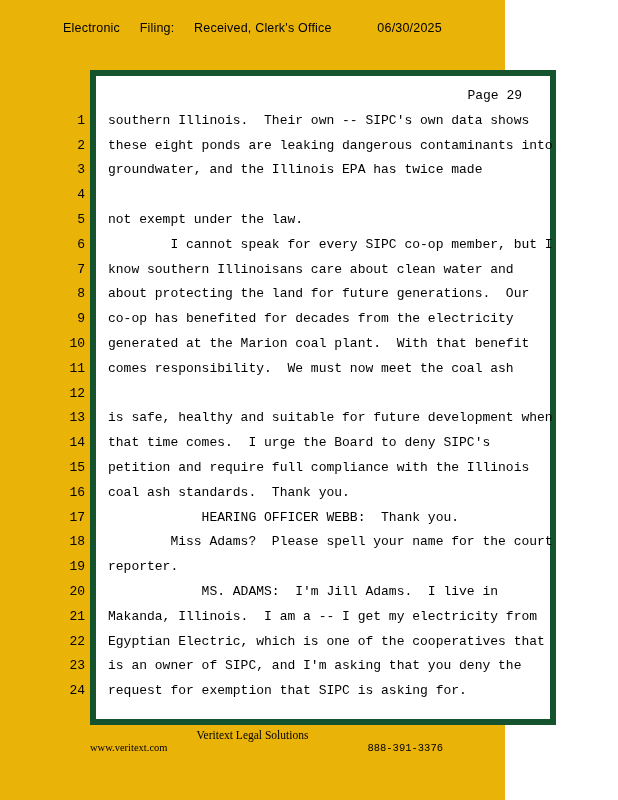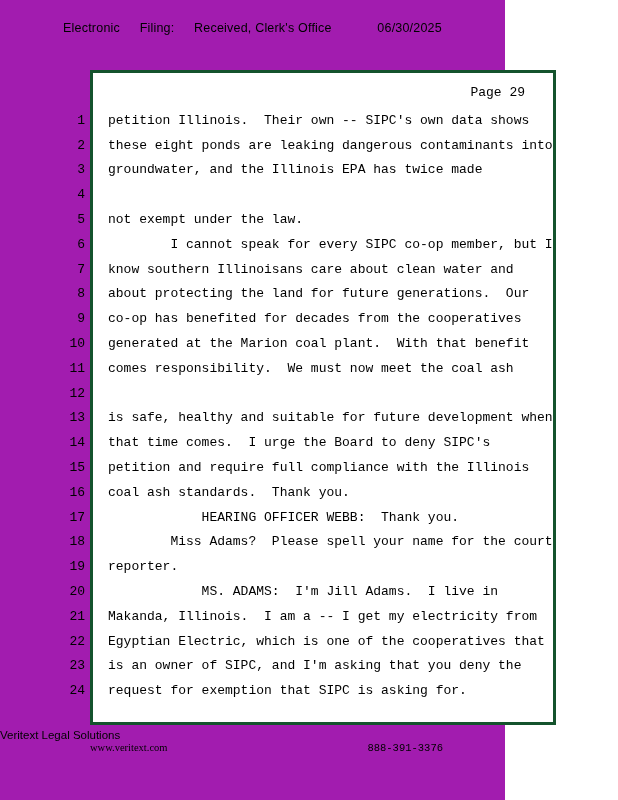--- a/index.html
+++ b/index.html
@@ -11,42 +11,42 @@
     position: relative;
     color: #000;
     font-family: "Liberation Mono", "DejaVu Sans Mono", monospace;
     overflow: hidden;
   }
   .page {
     position: absolute;
     inset: 0;
     width: 505px;
     height: 800px;
-    background: #a21caf;
+    background: #eab308;
   }
   .filing-header {
     position: absolute;
     top: 21px;
     left: 0;
     width: 100%;
     text-align: center;
     font-family: "Liberation Sans", "DejaVu Sans", sans-serif;
     font-size: 12.5px;
     letter-spacing: 0.2px;
     white-space: nowrap;
   }
   .filing-header .gap-sm { margin-left: 16px; }
   .filing-header .gap-lg { margin-left: 42px; }
   .transcript-box {
     position: absolute;
     left: 90px;
     top: 70px;
     width: 466px;
     height: 655px;
-    border: 3px solid #14532d;
+    border: 6px solid #14532d;
     background: #fff;
   }
   .page-label {
     position: absolute;
     top: 12px;
     right: 28px;
     font-size: 13px;
     font-family: "Liberation Mono", "DejaVu Sans Mono", monospace;
   }
   .lines {
@@ -69,22 +69,22 @@
   .line-text {
     margin-left: 23px;
     font-size: 13px;
     white-space: pre;
   }
   .footer-company {
     position: absolute;
     top: 729px;
     left: 0;
     width: 100%;
-    text-align: left;
-    font-family: Liberation Sans, sans-serif;
+    text-align: center;
+    font-family: Liberation Serif, serif;
     font-size: 11.5px;
   }
   .footer-site {
     position: absolute;
     top: 742px;
     left: 90px;
     font-family: "Liberation Serif", "DejaVu Serif", serif;
     font-size: 10.5px;
   }
   .footer-phone {
@@ -107,21 +107,21 @@
     <span class="gap-lg">06/30/2025</span>
   </div>
 
   <div class="transcript-box">
     <div class="page-label">Page 29</div>
   </div>
 
   <div class="lines" id="lines">
       <div class="line-row">
         <span class="line-num">1</span>
-        <span class="line-text">petition Illinois.  Their own -- SIPC's own data shows</span>
+        <span class="line-text">southern Illinois.  Their own -- SIPC's own data shows</span>
       </div>
       <div class="line-row">
         <span class="line-num">2</span>
         <span class="line-text">these eight ponds are leaking dangerous contaminants into</span>
       </div>
       <div class="line-row">
         <span class="line-num">3</span>
         <span class="line-text">groundwater, and the Illinois EPA has twice made</span>
       </div>
       <div class="line-row">
@@ -138,21 +138,21 @@
       <div class="line-row">
         <span class="line-num">7</span>
         <span class="line-text">know southern Illinoisans care about clean water and</span>
       </div>
       <div class="line-row">
         <span class="line-num">8</span>
         <span class="line-text">about protecting the land for future generations.  Our</span>
       </div>
       <div class="line-row">
         <span class="line-num">9</span>
-        <span class="line-text">co-op has benefited for decades from the cooperatives</span>
+        <span class="line-text">co-op has benefited for decades from the electricity</span>
       </div>
       <div class="line-row">
         <span class="line-num">10</span>
         <span class="line-text">generated at the Marion coal plant.  With that benefit</span>
       </div>
       <div class="line-row">
         <span class="line-num">11</span>
         <span class="line-text">comes responsibility.  We must now meet the coal ash</span>
       </div>
       <div class="line-row">

